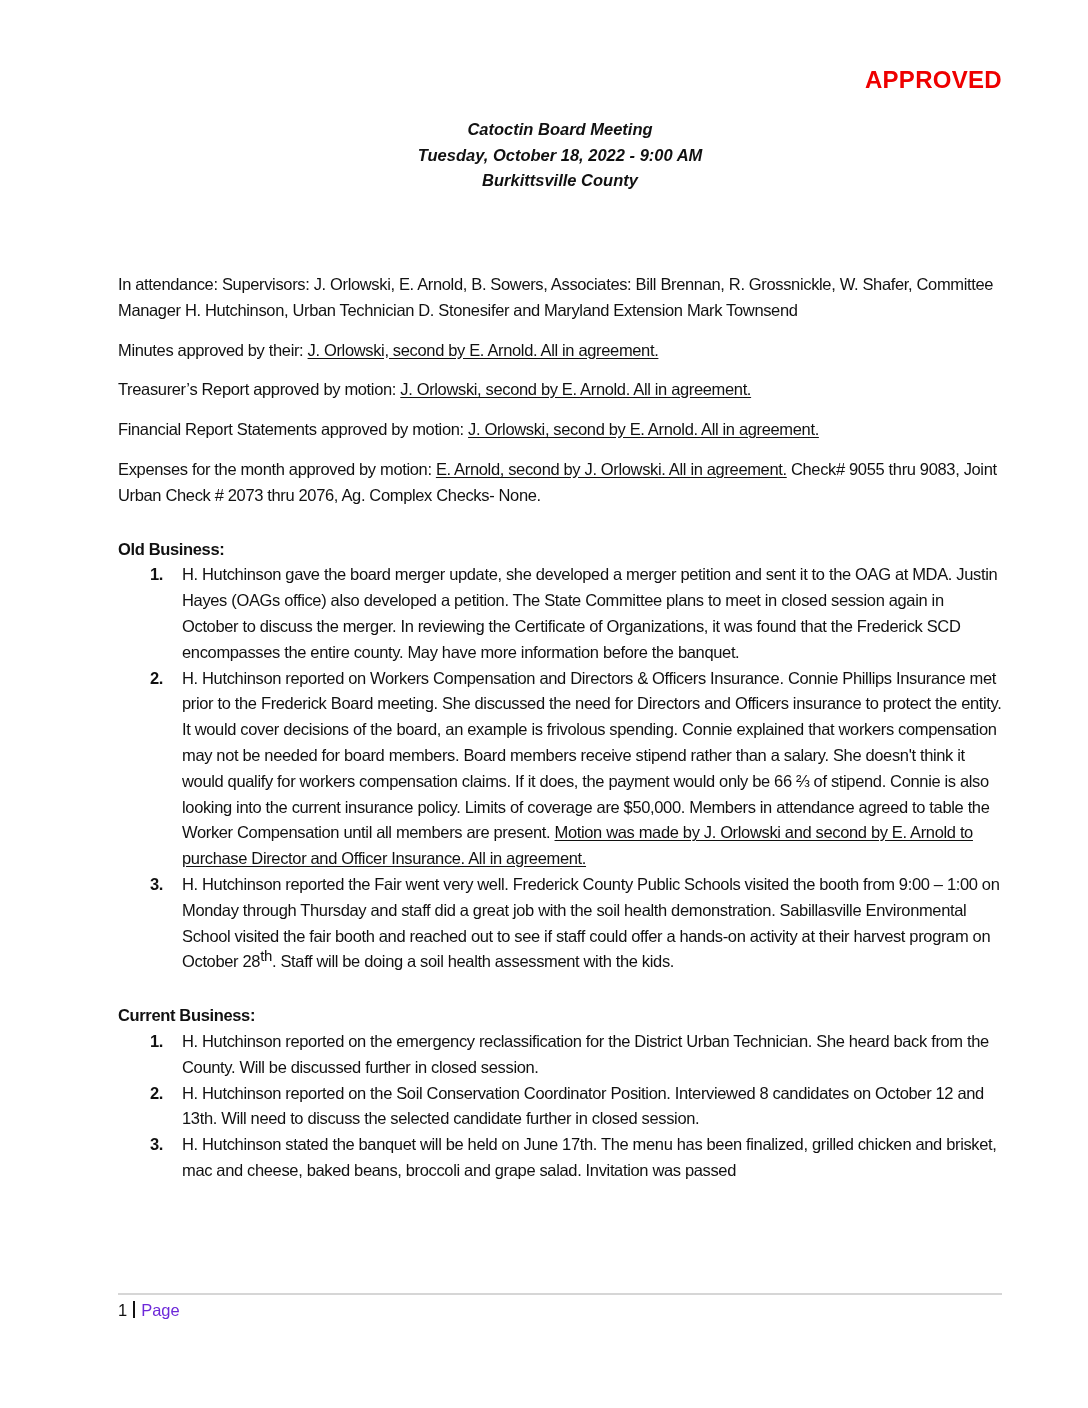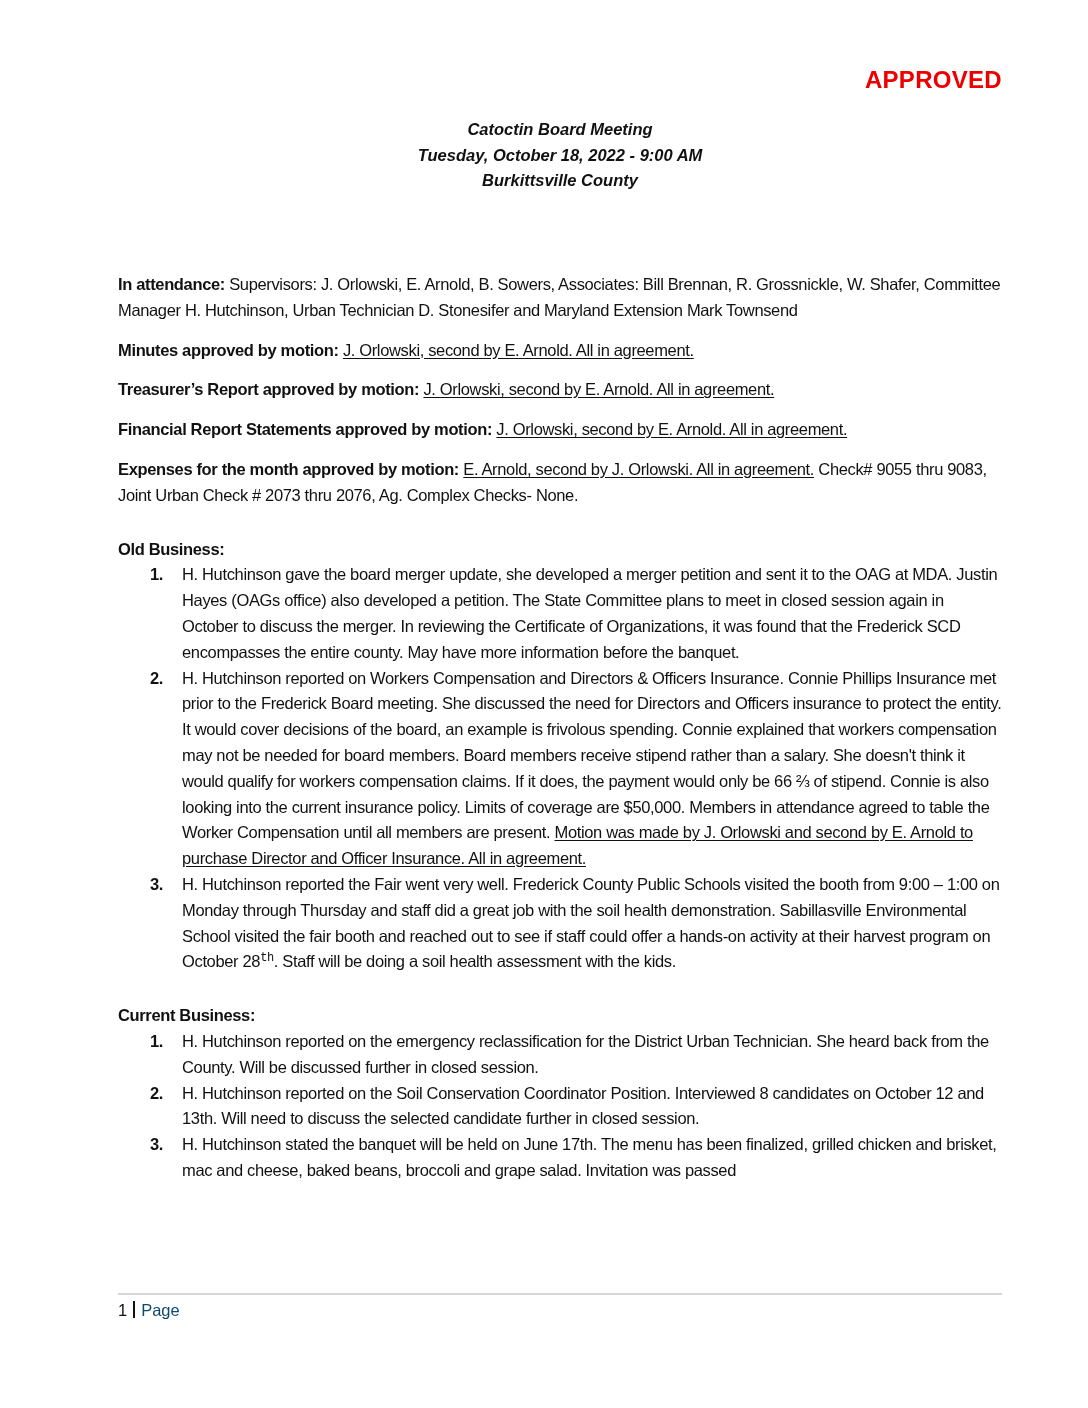--- a/index.html
+++ b/index.html
@@ -46,21 +46,21 @@
       left: 102px;
       top: 272px;
       width: 886px;
       font-size: 16.5px;
       line-height: 25.8px;
       letter-spacing: -0.35px;
     }
     .para {
       margin: 0 0 14px 0;
     }
-    .b { font-weight: bold; }
+    .b { font-weight: normal; }
     .u { text-decoration: underline; text-underline-offset: 2px; }
     .section {
       margin-top: 28px;
     }
     .section-title {
       font-weight: bold;
       margin: 0;
     }
     ol.items {
       list-style: none;
@@ -72,24 +72,23 @@
       padding-left: 64px;
       margin: 0;
     }
     ol.items li .num {
       position: absolute;
       left: 32px;
       top: 0;
       font-weight: bold;
     }
     sup.th {
-      font-size: 12px;
+      font-size: 15px;
       line-height: 0;
       vertical-align: super;
-      font-family: Liberation Mono, monospace;
     }
     .footer-rule {
       position: absolute;
       left: 102px;
       top: 1293px;
       width: 884px;
       height: 2px;
       background: #d6d6d6;
     }
     .footer {
@@ -101,21 +100,21 @@
     }
     .footer .pnum { color: #111; }
     .footer .bar {
       display: inline-block;
       width: 2px;
       height: 17px;
       background: #111;
       vertical-align: -2px;
       margin: 0 6px 0 6px;
     }
-    .footer .plabel { color: #0c4a6e; }
+    .footer .plabel { color: #6d28d9; }
   </style>
 </head>
 <body>
 
 <div class="page">
 
   <div class="stamp">APPROVED</div>
 
   <div class="header">
     <div>Catoctin Board Meeting</div>
@@ -123,21 +122,21 @@
     <div>Burkittsville County</div>
   </div>
 
   <div class="body">
 
     <p class="para">
       <span class="b">In attendance:</span><span> Supervisors:  J. Orlowski, E. Arnold, B. Sowers, Associates: Bill Brennan, R. Grossnickle, W. Shafer, Committee Manager H. Hutchinson, Urban Technician D. Stonesifer and Maryland Extension Mark Townsend</span>
     </p>
 
     <p class="para">
-      <span class="b">Minutes approved by motion:</span> <span class="u">J. Orlowski, second by E. Arnold. All in agreement.</span>
+      <span class="b">Minutes approved by their:</span> <span class="u">J. Orlowski, second by E. Arnold. All in agreement.</span>
     </p>
 
     <p class="para">
       <span class="b">Treasurer’s Report approved by motion:</span> <span class="u">J. Orlowski, second by E. Arnold. All in agreement.</span>
     </p>
 
     <p class="para">
       <span class="b">Financial Report Statements approved by motion:</span> <span class="u">J. Orlowski, second by E. Arnold. All in agreement.</span>
     </p>
 

